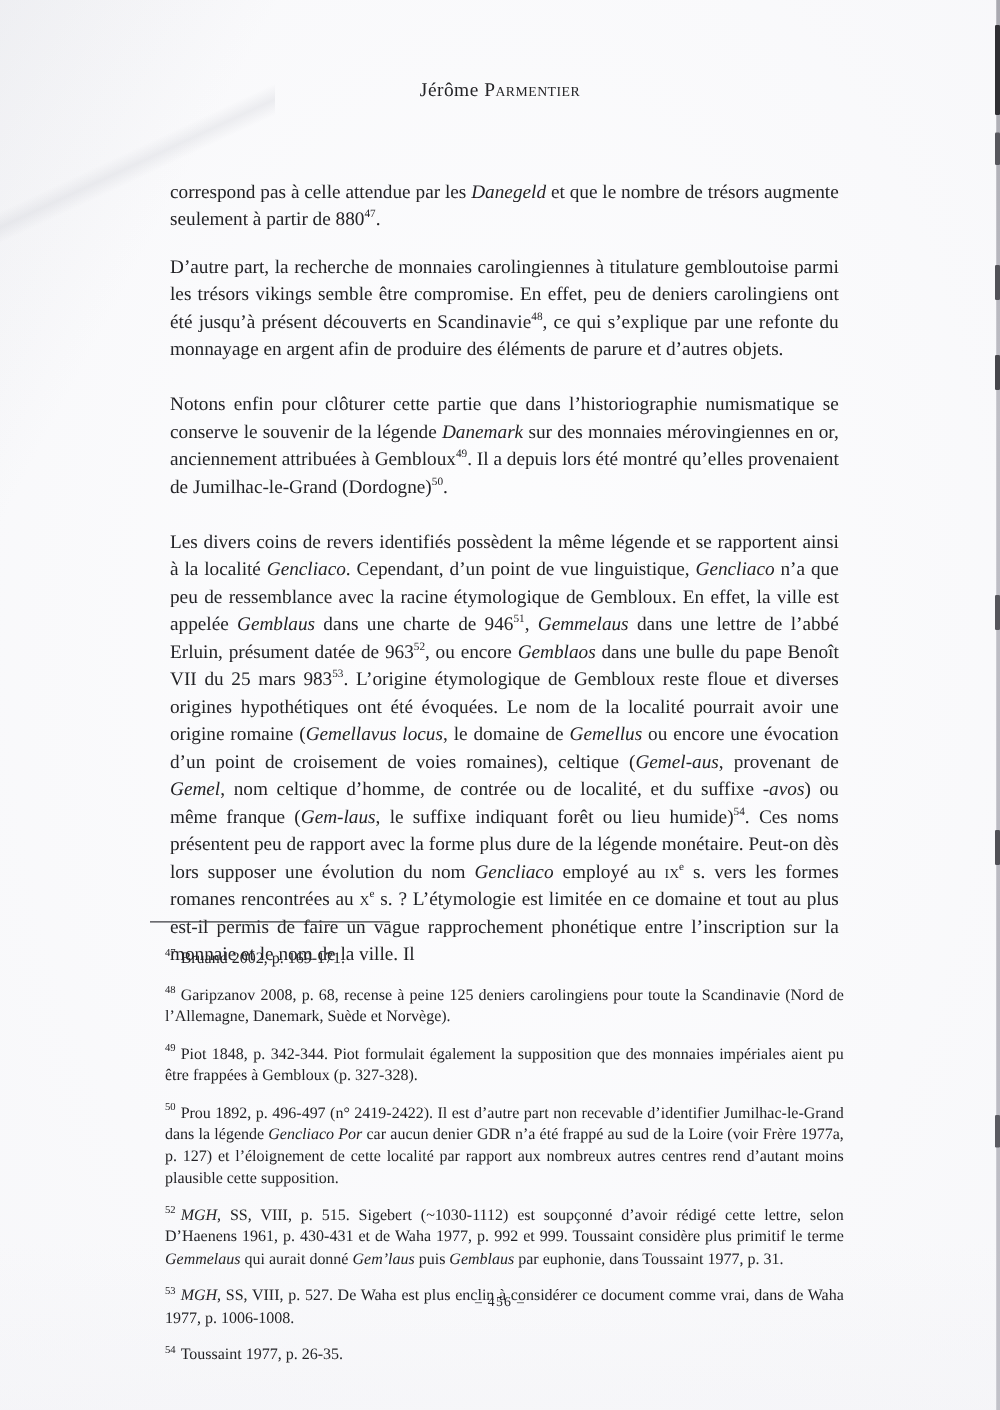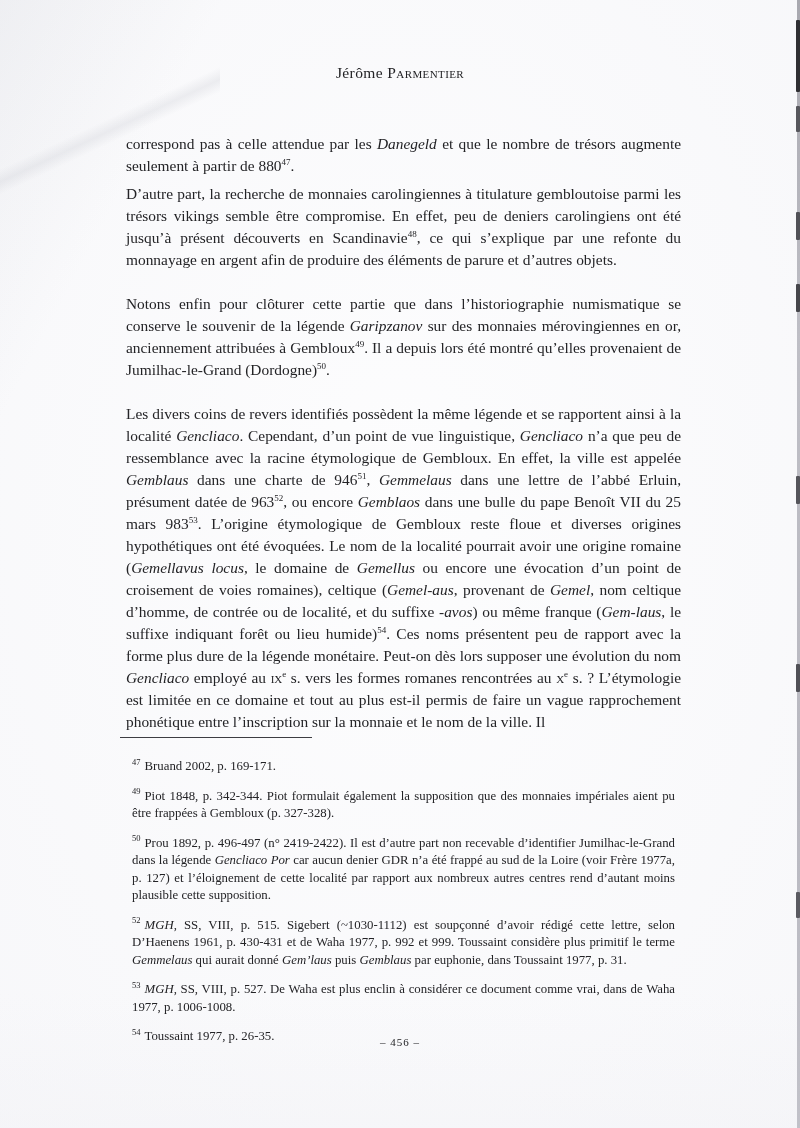--- a/index.html
+++ b/index.html
@@ -23,21 +23,21 @@
   }
   .running-head {
     position:absolute; top:64px; left:0; width:800px;
     text-align:center; font-size:15.5px; letter-spacing:0.4px;
   }
   .sc { font-variant: small-caps; }
   .body-text {
     position:absolute; top:127px; left:120px; width:567px;
     font-size:15.4px; line-height:22px; text-align:justify;
   }
-  .body-text p { margin:6px; }
+  .body-text p { margin:16px; }
   .body-text p.gap { margin-top:22px; }
   sup { font-size:9px; line-height:0; vertical-align:super; }
   .fn-rule {
     position:absolute; top:737px; left:120px; width:192px;
     border-top:1.6px solid #3d3d42;
   }
   .footnotes {
     position:absolute; top:746px; left:120px; width:567px;
     font-size:12.8px; line-height:17.5px; text-align:justify;
   }
@@ -64,28 +64,29 @@
 
 <div class="page">
   <div class="paper-shade"></div>
   <div class="crease"></div>
 
   <div class="running-head"><span>Jérôme </span><span class="sc">Parmentier</span></div>
 
   <div class="body-text">
     <p><span>correspond pas à celle attendue par les </span><i>Danegeld</i><span> et que le nombre de trésors augmente seulement à partir de 880</span><sup>47</sup><span>.</span></p>
     <p><span>D’autre part, la recherche de monnaies carolingiennes à titulature gembloutoise parmi les trésors vikings semble être compromise. En effet, peu de deniers carolingiens ont été jusqu’à présent découverts en Scandinavie</span><sup>48</sup><span>, ce qui s’explique par une refonte du monnayage en argent afin de produire des éléments de parure et d’autres objets.</span></p>
-    <p class="gap"><span>Notons enfin pour clôturer cette partie que dans l’historiographie numismatique se conserve le souvenir de la légende </span><i>Garipzanov</i><span> sur des monnaies mérovingiennes en or, anciennement attribuées à Gembloux</span><sup>49</sup><span>. Il a depuis lors été montré qu’elles provenaient de Jumilhac-le-Grand (Dordogne)</span><sup>50</sup><span>.</span></p>
+    <p class="gap"><span>Notons enfin pour clôturer cette partie que dans l’historiographie numismatique se conserve le souvenir de la légende </span><i>Danemark</i><span> sur des monnaies mérovingiennes en or, anciennement attribuées à Gembloux</span><sup>49</sup><span>. Il a depuis lors été montré qu’elles provenaient de Jumilhac-le-Grand (Dordogne)</span><sup>50</sup><span>.</span></p>
     <p class="gap"><span>Les divers coins de revers identifiés possèdent la même légende et se rapportent ainsi à la localité </span><i>Gencliaco</i><span>. Cependant, d’un point de vue linguistique, </span><i>Gencliaco</i><span> n’a que peu de ressemblance avec la racine étymologique de Gembloux. En effet, la ville est appelée </span><i>Gemblaus</i><span> dans une charte de 946</span><sup>51</sup><span>, </span><i>Gemmelaus</i><span> dans une lettre de l’abbé Erluin, présument datée de 963</span><sup>52</sup><span>, ou encore </span><i>Gemblaos</i><span> dans une bulle du pape Benoît VII du 25 mars 983</span><sup>53</sup><span>. L’origine étymologique de Gembloux reste floue et diverses origines hypothétiques ont été évoquées. Le nom de la localité pourrait avoir une origine romaine (</span><i>Gemellavus locus</i><span>, le domaine de </span><i>Gemellus</i><span> ou encore une évocation d’un point de croisement de voies romaines), celtique (</span><i>Gemel-aus</i><span>, provenant de </span><i>Gemel</i><span>, nom celtique d’homme, de contrée ou de localité, et du suffixe </span><i>-avos</i><span>) ou même franque (</span><i>Gem-laus</i><span>, le suffixe indiquant forêt ou lieu humide)</span><sup>54</sup><span>. Ces noms présentent peu de rapport avec la forme plus dure de la légende monétaire. Peut-on dès lors supposer une évolution du nom </span><i>Gencliaco</i><span> employé au </span><span class="sc">ix</span><sup>e</sup><span> s. vers les formes romanes rencontrées au </span><span class="sc">x</span><sup>e</sup><span> s. ? L’étymologie est limitée en ce domaine et tout au plus est-il permis de faire un vague rapprochement phonétique entre l’inscription sur la monnaie et le nom de la ville. Il</span></p>
   </div>
 
   <div class="fn-rule"></div>
 
   <div class="footnotes">
     <div class="footnote"><sup class="fn-num">47</sup><span><span>Bruand 2002, p. 169-171.</span></span></div>
+    <div class="footnote"><sup class="fn-num">48</sup><span><span>Garipzanov 2008, p. 68, recense à peine 125 deniers carolingiens pour toute la Scandinavie (Nord de l’Allemagne, Danemark, Suède et Norvège).</span></span></div>
     <div class="footnote"><sup class="fn-num">49</sup><span><span>Piot 1848, p. 342-344. Piot formulait également la supposition que des monnaies impériales aient pu être frappées à Gembloux (p. 327-328).</span></span></div>
     <div class="footnote"><sup class="fn-num">50</sup><span><span>Prou 1892, p. 496-497 (n° 2419-2422). Il est d’autre part non recevable d’identifier Jumilhac-le-Grand dans la légende </span><i>Gencliaco Por</i><span> car aucun denier GDR n’a été frappé au sud de la Loire (voir Frère 1977a, p. 127) et l’éloignement de cette localité par rapport aux nombreux autres centres rend d’autant moins plausible cette supposition.</span></span></div>
     <div class="footnote"><sup class="fn-num">52</sup><span><i>MGH</i><span>, SS, VIII, p. 515. Sigebert (~1030-1112) est soupçonné d’avoir rédigé cette lettre, selon D’Haenens 1961, p. 430-431 et de Waha 1977, p. 992 et 999. Toussaint considère plus primitif le terme </span><i>Gemmelaus</i><span> qui aurait donné </span><i>Gem’laus</i><span> puis </span><i>Gemblaus</i><span> par euphonie, dans Toussaint 1977, p. 31.</span></span></div>
     <div class="footnote"><sup class="fn-num">53</sup><span><i>MGH</i><span>, SS, VIII, p. 527. De Waha est plus enclin à considérer ce document comme vrai, dans de Waha 1977, p. 1006-1008.</span></span></div>
     <div class="footnote"><sup class="fn-num">54</sup><span><span>Toussaint 1977, p. 26-35.</span></span></div>
   </div>
 
   <div class="page-number">– 456 –</div>
 
   <div class="edge-strip"></div>

